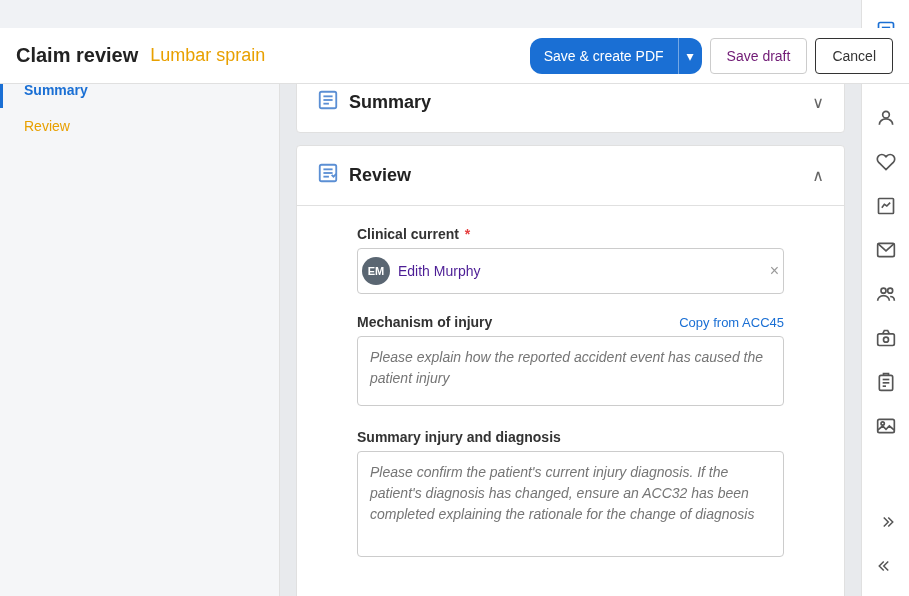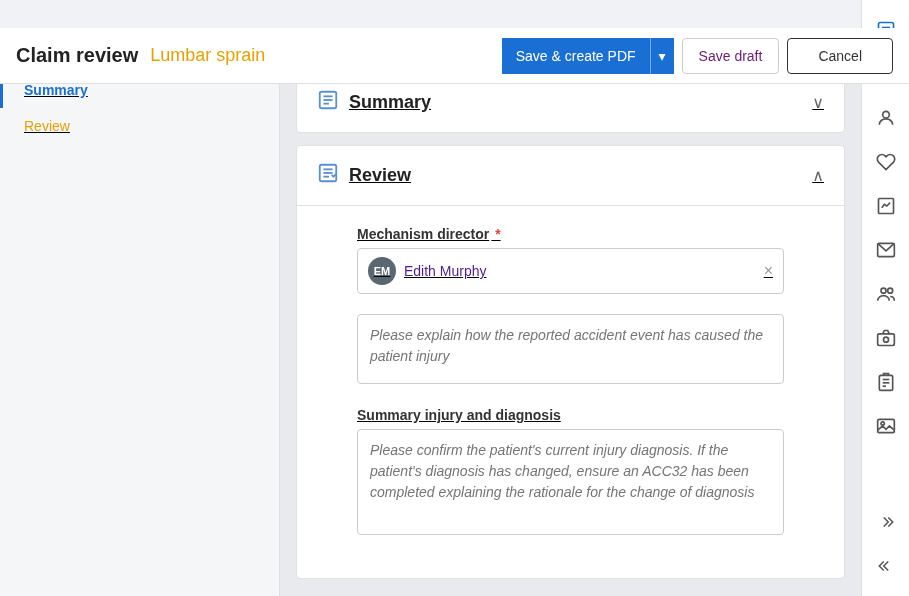--- a/index.html
+++ b/index.html
@@ -34,21 +34,21 @@
       display: flex;
       gap: 8px;
       align-items: center;
     }
     .btn-save-pdf {
       display: flex;
       align-items: center;
       background: #1a6fd4;
       color: #fff;
       border: none;
-      border-radius: 0;
+      border-radius: 12px;
       font-size: 14px;
       font-weight: 500;
       cursor: pointer;
       height: 36px;
     }
     .btn-save-pdf-main {
       padding: 0 14px 0 14px;
       height: 100%;
       display: flex;
       align-items: center;
@@ -69,33 +69,32 @@
       padding: 0 16px;
       height: 36px;
       font-size: 14px;
       cursor: pointer;
     }
     .btn-cancel {
       background: #fff;
       color: #333;
       border: 1px solid #333;
       border-radius: 4px;
-      padding: 0 30px;
+      padding: 0 16px;
       height: 36px;
       font-size: 14px;
       cursor: pointer;
     }
 
     
     .main-layout {
       display: flex;
       width: 909px;
       height: 596px;
       padding-top: 56px;
-      text-decoration: underline;
     }
 
     
     .sidebar {
       width: 280px;
       min-width: 280px;
       background: #f5f6f8;
       border-right: 1px solid #e0e0e0;
       padding: 16px 0;
       height: calc(596px - 56px);
@@ -185,21 +184,21 @@
       color: #1a6fd4;
       font-size: 13px;
       cursor: pointer;
       font-weight: 400;
     }
 
     
     .director-input {
       border: 1px solid #ccc;
       border-radius: 4px;
-      padding: 8px 10px;
+      padding: 8px 4px;
       display: flex;
       align-items: center;
       gap: 8px;
       background: #fff;
     }
     .director-avatar {
       width: 28px;
       height: 28px;
       border-radius: 50%;
       background: #5a6672;
@@ -337,33 +336,37 @@
           <span>Review</span>
         </div>
         <span class="chevron">∧</span>
       </div>
 
       <div class="section-body">
 
         <div class="form-group">
           <div class="form-label">
             <span>
-              <span>Mechanism director</span><span class="required-star"> *</span>
+              <span>Clinical current</span><span class="required-star"> *</span>
             </span>
           </div>
           <div class="director-input">
             <div class="director-avatar">
               <span>EM</span>
             </div>
             <span class="director-name">Edith Murphy</span>
             <span class="director-clear">×</span>
           </div>
         </div>
 
         <div class="form-group">
+          <div class="form-label">
+            <span>Mechanism of injury</span>
+            <span class="copy-link">Copy from ACC45</span>
+          </div>
           <textarea class="form-textarea" placeholder="Please explain how the reported accident event has caused the patient injury" style=""></textarea>
         </div>
 
         <div class="form-group">
           <div class="form-label">
             <span>Summary injury and diagnosis</span>
           </div>
           <textarea class="form-textarea" rows="4" placeholder="Please confirm the patient's current injury diagnosis. If the patient's diagnosis has changed, ensure an ACC32 has been completed explaining the rationale for the change of diagnosis" style=""></textarea>
         </div>
 

